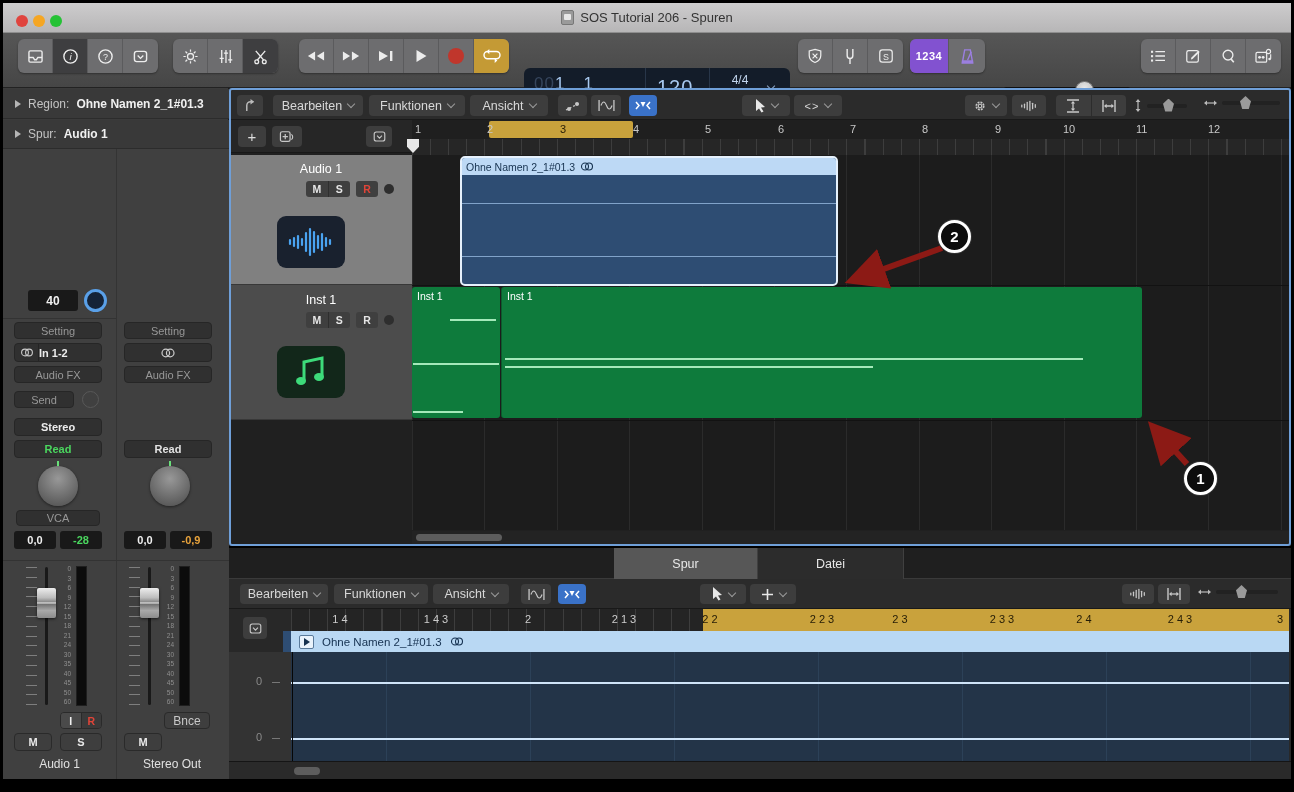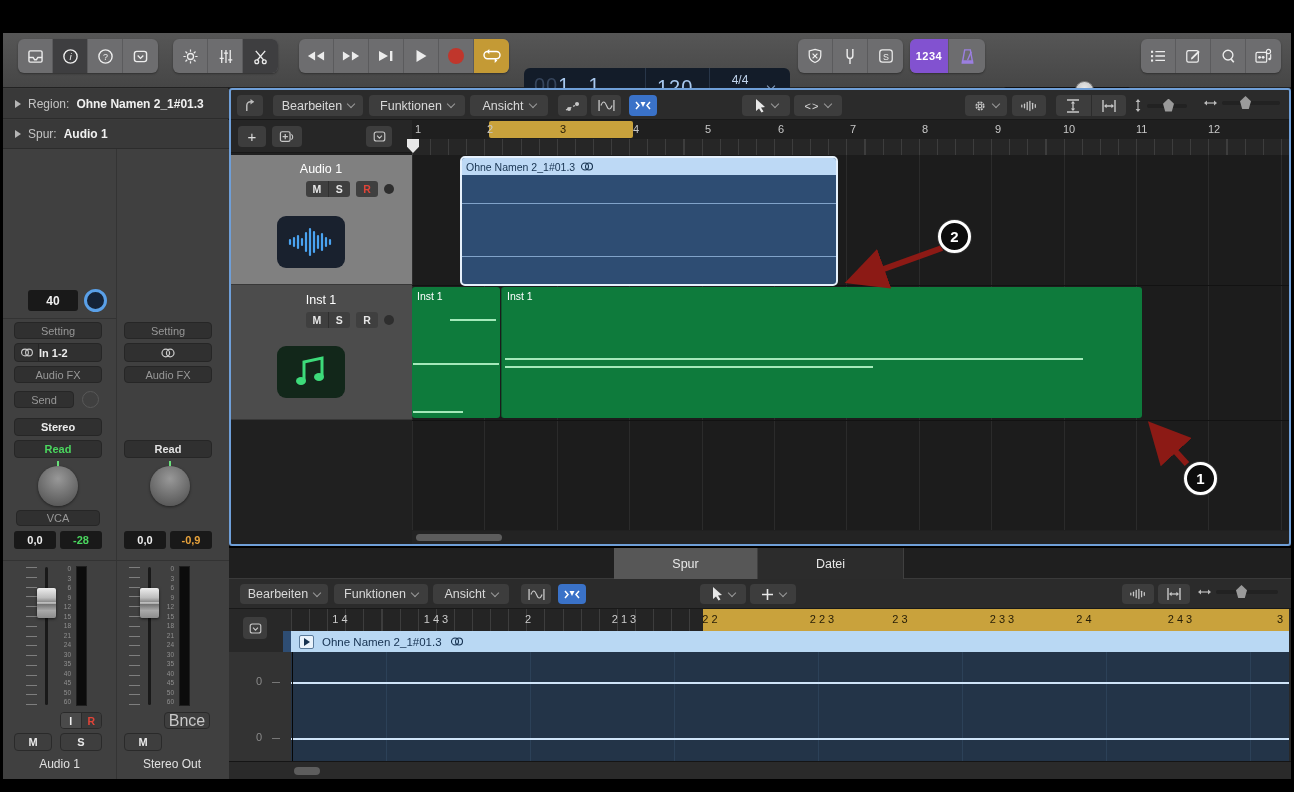--- a/index.html
+++ b/index.html
@@ -15,21 +15,21 @@
 
 .toolbar{left:3px;top:33px;width:1288px;height:55px;background:linear-gradient(#565656,#464646);border-bottom:1px solid #222;}
 .seg{display:flex;background:#6d6d6f;border-radius:6px;overflow:hidden;box-shadow:0 1px 2px rgba(0,0,0,.35);}
 .cell{width:35px;height:34px;display:flex;align-items:center;justify-content:center;border-right:1px solid #5b5b5d;color:#ececec;}
 .cell:last-child{border-right:none;}
 .cell.active{background:#3e3e40;}
 .cell.gold{background:#c49a35;}
 .cell.purple{background:#8252d0;font-size:11px;font-weight:bold;color:#fff;letter-spacing:.5px;}
 .lcd{left:521px;top:35px;width:266px;height:45px;background:#131c29;border-radius:6px;display:flex;color:#a9c9ef;}
 .lcd .sect{position:relative;height:100%;border-right:1px solid #283649;}
-.lcd .big{font-size:20px;letter-spacing:1px;}
+.lcd .big{font-size:17px;letter-spacing:1px;}
 .lcd .dim{color:#36455c;}
 .lcd .lab{position:absolute;bottom:3px;font-size:6.5px;letter-spacing:1px;color:#5a7396;}
 .slider-track{height:7px;border-radius:4px;background:#39393b;box-shadow:inset 0 1px 2px #000;}
 .slider-knob{width:19px;height:19px;border-radius:50%;background:radial-gradient(circle at 50% 35%,#e8e8e8,#b5b5b5);border:1px solid #7d7d7d;}
 
 .inspector{left:3px;top:88px;width:226px;height:691px;background:#3b3b3b;border-right:1px solid #1b1b1b;}
 .disc-row{left:3px;width:226px;height:30px;background:#393939;border-bottom:1px solid #2c2c2c;display:flex;align-items:center;gap:7px;padding-left:12px;color:#c3c3c3;font-size:12px;}
 .tri{width:0;height:0;border-left:6px solid #b5b5b5;border-top:4px solid transparent;border-bottom:4px solid transparent;}
 .disc-row b{color:#f0f0f0;}
 .ch-btn{background:#303030;border:1px solid #262626;border-radius:4px;color:#b2b2b2;font-size:11px;display:flex;align-items:center;justify-content:center;}
@@ -77,20 +77,29 @@
 .zline{position:absolute;left:0;right:0;height:2px;background:#cfe4f8;}
 .scroll{background:#262626;}
 .thumb{background:#5d5d5d;border-radius:4px;}
 svg{display:block;}
 </style>
 </head>
 <body>
 
 <div class="screen">
 
+  <div class="a titlebar">
+    <div class="a tl" style="left:13px;background:#e0443e;"></div>
+    <div class="a tl" style="left:30px;background:#f5a623;"></div>
+    <div class="a tl" style="left:47px;background:#25c235;"></div>
+    <div class="title">
+      <span class="doc-ico"></span>
+      <span>SOS Tutorial 206 - Spuren</span>
+    </div>
+  </div>
 
   <div class="a toolbar">
     <div class="a seg" style="left:15px;top:6px;">
       <div class="cell">
           <span>
             <svg width="17" height="15" viewBox="0 0 18 16">
               <rect x="2" y="2" width="14" height="12" rx="1.5" fill="none" stroke="#ececec" stroke-width="1.5"></rect>
               <path d="M2 9h4.5l1.5 2.4h2L11.5 9H16" fill="none" stroke="#ececec" stroke-width="1.5"></path>
             </svg>
           </span>
@@ -415,21 +424,21 @@
     </div>
   <div class="a meterbar" style="left:179px;top:566px;width:11px;height:140px;"></div>
 
   <div class="a" style="left:60px;top:712px;width:42px;height:17px;border-radius:4px;overflow:hidden;display:flex;border:1px solid #2a2a2a;">
     <div style="flex:1;background:#4a4a4a;color:#f0f0f0;font-size:10.5px;font-weight:bold;display:flex;align-items:center;justify-content:center;border-right:1px solid #2a2a2a;">I</div>
     <div style="flex:1;background:#3a3a3a;color:#e04438;font-size:10.5px;font-weight:bold;display:flex;align-items:center;justify-content:center;">R</div>
   </div>
   <div class="a sq-btn" style="left:14px;top:733px;width:38px;height:18px;">M</div>
   <div class="a sq-btn" style="left:60px;top:733px;width:42px;height:18px;">S</div>
   <div class="a" style="left:3px;top:757px;width:113px;text-align:center;color:#e0e0e0;font-size:12px;">Audio 1</div>
-  <div class="a sq-btn" style="left:164px;top:712px;width:46px;height:17px;font-size:16px;font-weight:normal;color:#c8c8c8;">Bnce</div>
+  <div class="a sq-btn" style="left:164px;top:712px;width:46px;height:17px;font-size:12px;font-weight:normal;color:#c8c8c8;">Bnce</div>
   <div class="a sq-btn" style="left:124px;top:733px;width:38px;height:18px;">M</div>
   <div class="a" style="left:118px;top:757px;width:108px;text-align:center;color:#e0e0e0;font-size:12px;">Stereo Out</div>
 
   <div class="a tracks-bg"></div>
 
   <div class="a mbar" style="left:231px;top:90px;width:1058px;height:30px;"></div>
   <div class="a mb-ico" style="left:237px;top:95px;width:26px;">
       <span>
         <svg width="13" height="13" viewBox="0 0 14 14">
           <path d="M3 13V7a4 4 0 0 1 4-4h3" fill="none" stroke="#bbb" stroke-width="1.6"></path>

